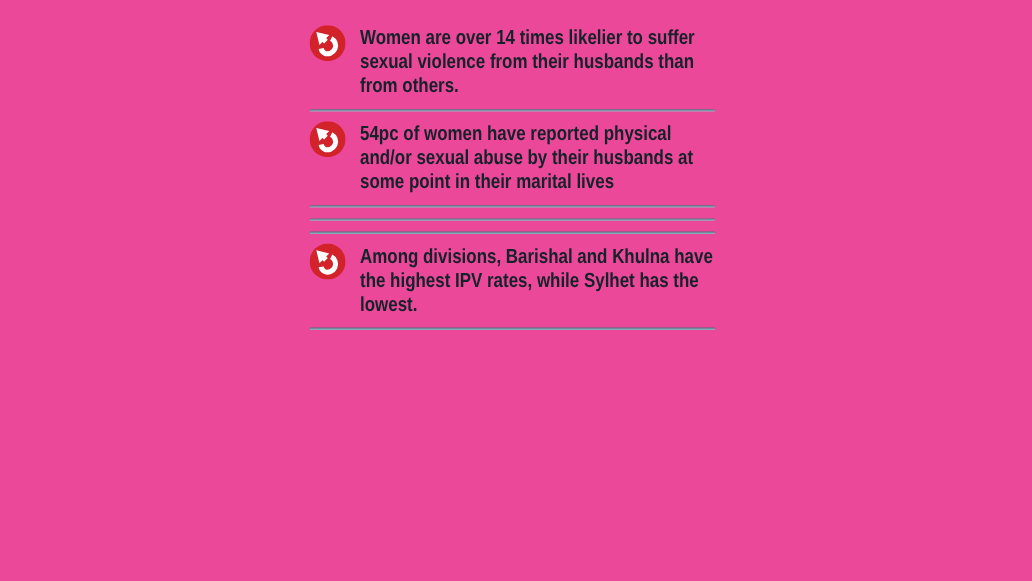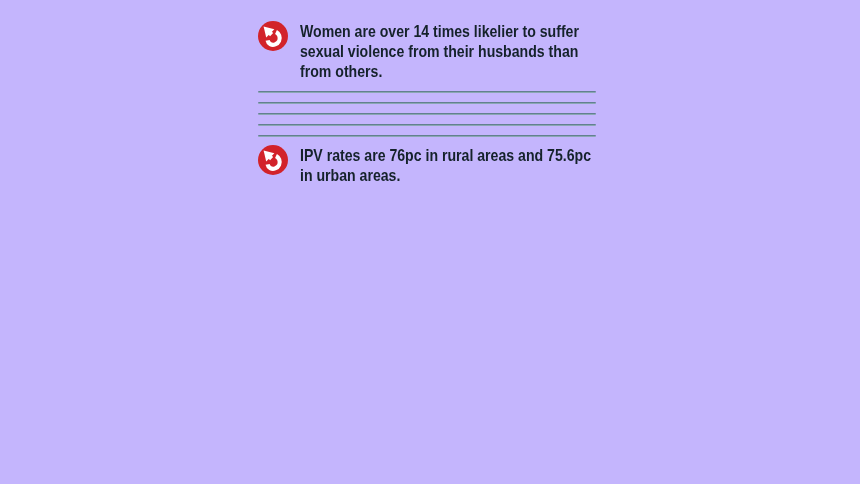--- a/index.html
+++ b/index.html
@@ -3,21 +3,21 @@
 <meta charset="utf-8">
 <style>
   html, body {
     margin: 0;
     padding: 0;
   }
   .canvas {
     position: relative;
     width: 860px;
     height: 484px;
-    background: #c4b5fd;
+    background: #ec4899;
     overflow: hidden;
     font-family: "Liberation Sans", sans-serif;
   }
   .fact-list {
     position: absolute;
     left: 258px;
     top: 22px;
     width: 338px;
   }
   .fact-item {
@@ -62,37 +62,49 @@
         <path d="M8.8,8.8 L13.6,13.6" stroke="#ffffff" stroke-width="4.4" fill="none"></path>
         <polygon points="5.6,5.6 16.4,8.2 8.2,16.4" fill="#ffffff"></polygon>
       </svg>
       <div class="fact-text">Women are over 14 times likelier to suffer
 sexual violence from their husbands than
 from others.</div>
     </div>
 
     <div class="divider"></div>
 
-
-    <div class="divider"></div>
-
+    <div class="fact-item">
+      <svg class="fact-icon" viewBox="0 0 30 30" width="30" height="30">
+        <circle cx="15" cy="15" r="15" fill="#d2232a"></circle>
+        <path d="M9.6,19.4 C10.2,22.7 13.6,24.8 17.2,23.4 C20.8,22 22.6,18.2 21.2,14.6 C20.6,13 19.4,11.7 18,11" stroke="#ffffff" stroke-width="4.2" fill="none"></path>
+        <path d="M8.8,8.8 L13.6,13.6" stroke="#ffffff" stroke-width="4.4" fill="none"></path>
+        <polygon points="5.6,5.6 16.4,8.2 8.2,16.4" fill="#ffffff"></polygon>
+      </svg>
+      <div class="fact-text">54pc of women have reported physical
+and/or sexual abuse by their husbands at
+some point in their marital lives</div>
+    </div>
 
     <div class="divider"></div>
 
 
     <div class="divider"></div>
 
 
     <div class="divider"></div>
 
     <div class="fact-item">
       <svg class="fact-icon" viewBox="0 0 30 30" width="30" height="30">
         <circle cx="15" cy="15" r="15" fill="#d2232a"></circle>
         <path d="M9.6,19.4 C10.2,22.7 13.6,24.8 17.2,23.4 C20.8,22 22.6,18.2 21.2,14.6 C20.6,13 19.4,11.7 18,11" stroke="#ffffff" stroke-width="4.2" fill="none"></path>
         <path d="M8.8,8.8 L13.6,13.6" stroke="#ffffff" stroke-width="4.4" fill="none"></path>
         <polygon points="5.6,5.6 16.4,8.2 8.2,16.4" fill="#ffffff"></polygon>
       </svg>
-      <div class="fact-text">IPV rates are 76pc in rural areas and 75.6pc
-in urban areas.</div>
+      <div class="fact-text">Among divisions, Barishal and Khulna have
+the highest IPV rates, while Sylhet has the
+lowest.</div>
     </div>
+
+    <div class="divider"></div>
+
 
   </div>
 </div>
 
 </body></html>

